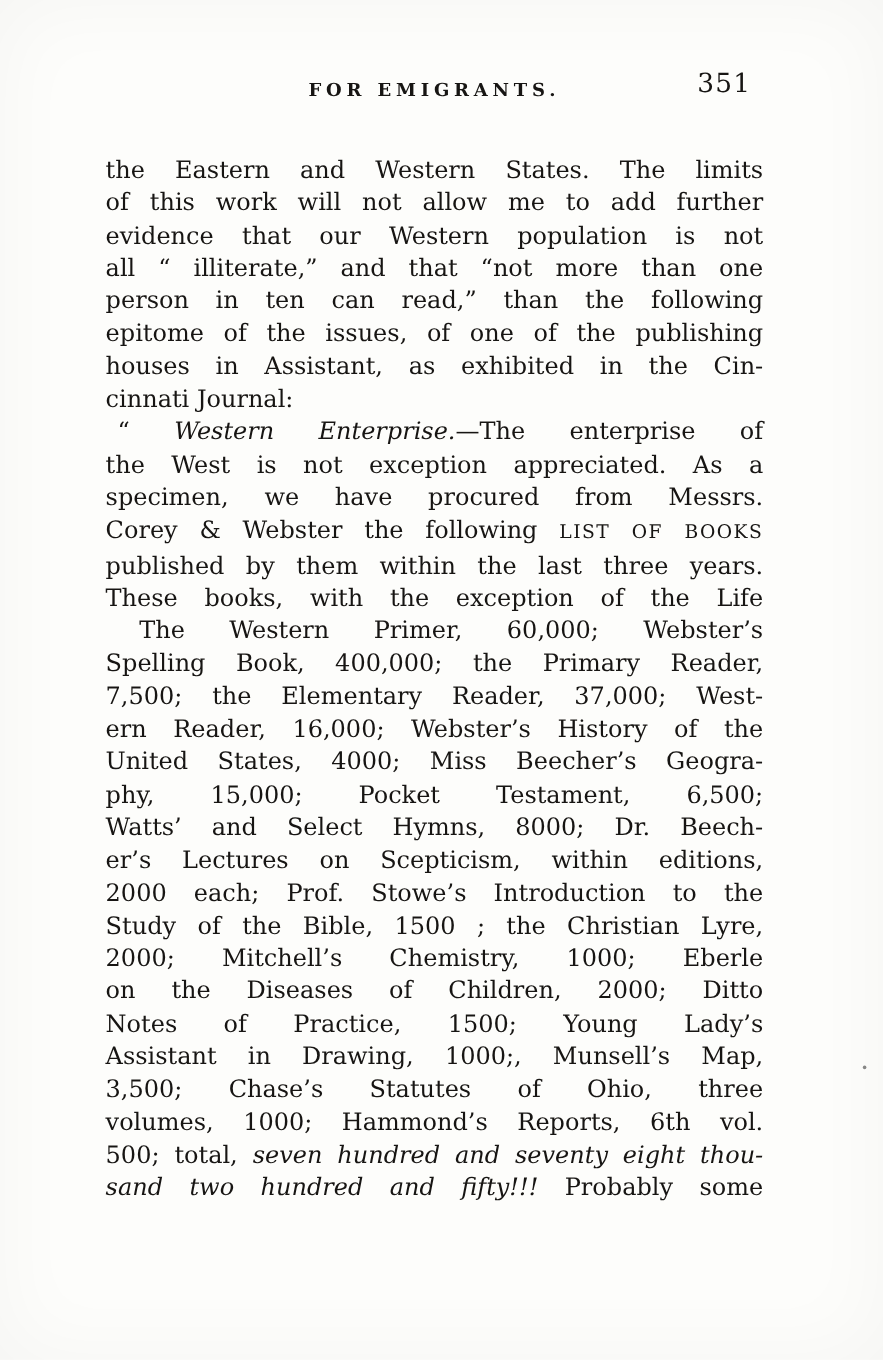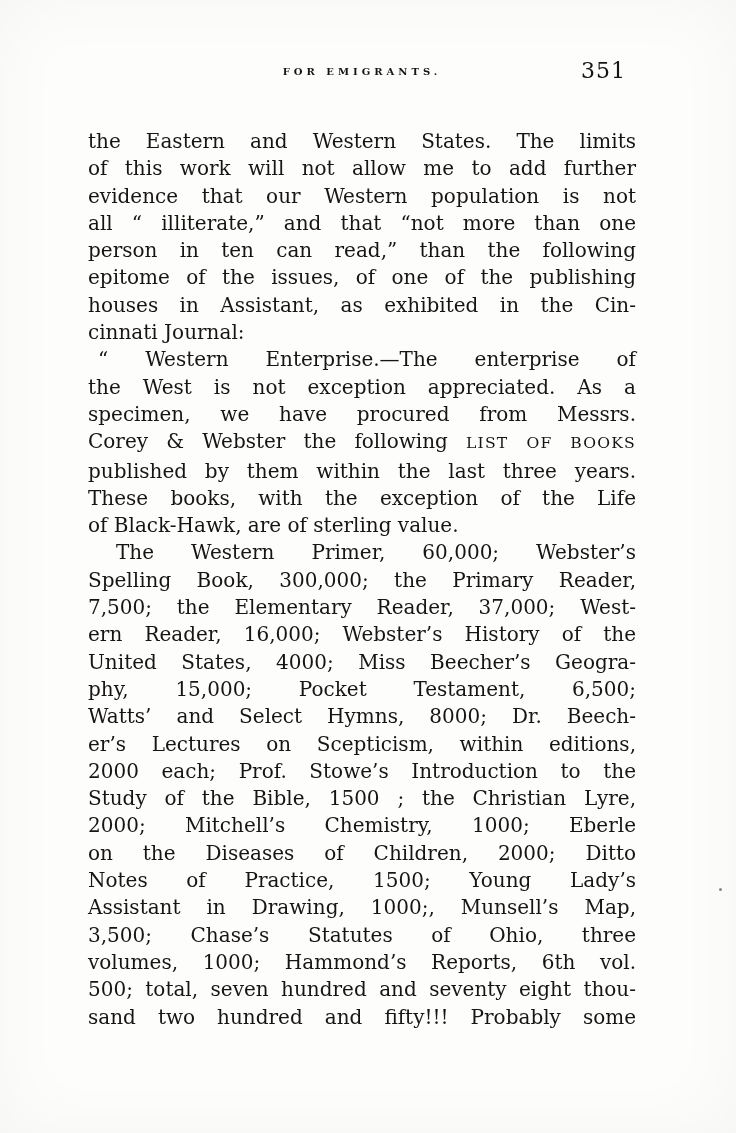--- a/index.html
+++ b/index.html
@@ -17,38 +17,38 @@
   }
   .text-col {
     position: absolute;
     left: 88px; top: 58px; width: 548px;
     color: #171513;
   }
   .page-header { position: relative; height: 34px; margin-bottom: 16px; }
   .running-title {
     position: absolute; left: 0; right: 0; top: 8px;
     text-align: center;
-    font-size: 10px; font-weight: bold; letter-spacing: 4px;
+    font-size: 15px; font-weight: bold; letter-spacing: 4px;
   }
   .page-number {
     position: absolute; right: 10px; top: 0;
     font-size: 22px; letter-spacing: 1px;
   }
   .page-body { font-size: 20px; line-height: 27.3px; margin-top: 36px; }
   .paragraph { margin: 0; }
   .line {
     text-align: justify;
     text-align-last: justify;
     -moz-text-align-last: justify;
   }
   .line.no-justify { text-align-last: left; -moz-text-align-last: left; }
   .line.indent-small { text-indent: 10px; }
   .line.indent-normal { text-indent: 28px; }
   .run { white-space: normal; }
-  .run.italic { }
+  .run.italic { font-style: italic; }
   .run.smallcaps { font-size: 0.78em; letter-spacing: 1.2px; }
   .scan-speck {
     position: absolute; width: 3px; height: 3px;
     background: #555; border-radius: 50%;
     right: 14px; top: 888px; opacity: 0.7;
   }
 </style>
 </head>
 <body>
 
@@ -69,25 +69,24 @@
           <div class="line"><span class="run">houses in Assistant, as exhibited in the Cin-</span></div>
           <div class="line no-justify"><span class="run">cinnati Journal:</span></div>
         </div>
         <div class="paragraph">
           <div class="line indent-small"><span class="run">“ </span><span class="run italic">Western Enterprise.</span><span class="run">—The enterprise of</span></div>
           <div class="line"><span class="run">the West is not exception appreciated. As a</span></div>
           <div class="line"><span class="run">specimen, we have procured from Messrs.</span></div>
           <div class="line"><span class="run">Corey &amp; Webster the following </span><span class="run smallcaps">LIST OF BOOKS</span></div>
           <div class="line"><span class="run">published by them within the last three years.</span></div>
           <div class="line"><span class="run">These books, with the exception of the Life</span></div>
-          <div class="line no-justify"><span class="run">of Black-Hawk, are of sterling value.</span></div>
         </div>
         <div class="paragraph">
           <div class="line indent-normal"><span class="run">The Western Primer, 60,000; Webster’s</span></div>
-          <div class="line"><span class="run">Spelling Book, 300,000; the Primary Reader,</span></div>
+          <div class="line"><span class="run">Spelling Book, 400,000; the Primary Reader,</span></div>
           <div class="line"><span class="run">7,500; the Elementary Reader, 37,000; West-</span></div>
           <div class="line"><span class="run">ern Reader, 16,000; Webster’s History of the</span></div>
           <div class="line"><span class="run">United States, 4000; Miss Beecher’s Geogra-</span></div>
           <div class="line"><span class="run">phy, 15,000; Pocket Testament, 6,500;</span></div>
           <div class="line"><span class="run">Watts’ and Select Hymns, 8000; Dr. Beech-</span></div>
           <div class="line"><span class="run">er’s Lectures on Scepticism, within editions,</span></div>
           <div class="line"><span class="run">2000 each; Prof. Stowe’s Introduction to the</span></div>
           <div class="line"><span class="run">Study of the Bible, 1500 ; the Christian Lyre,</span></div>
           <div class="line"><span class="run">2000; Mitchell’s Chemistry, 1000; Eberle</span></div>
           <div class="line"><span class="run">on the Diseases of Children, 2000; Ditto</span></div>

